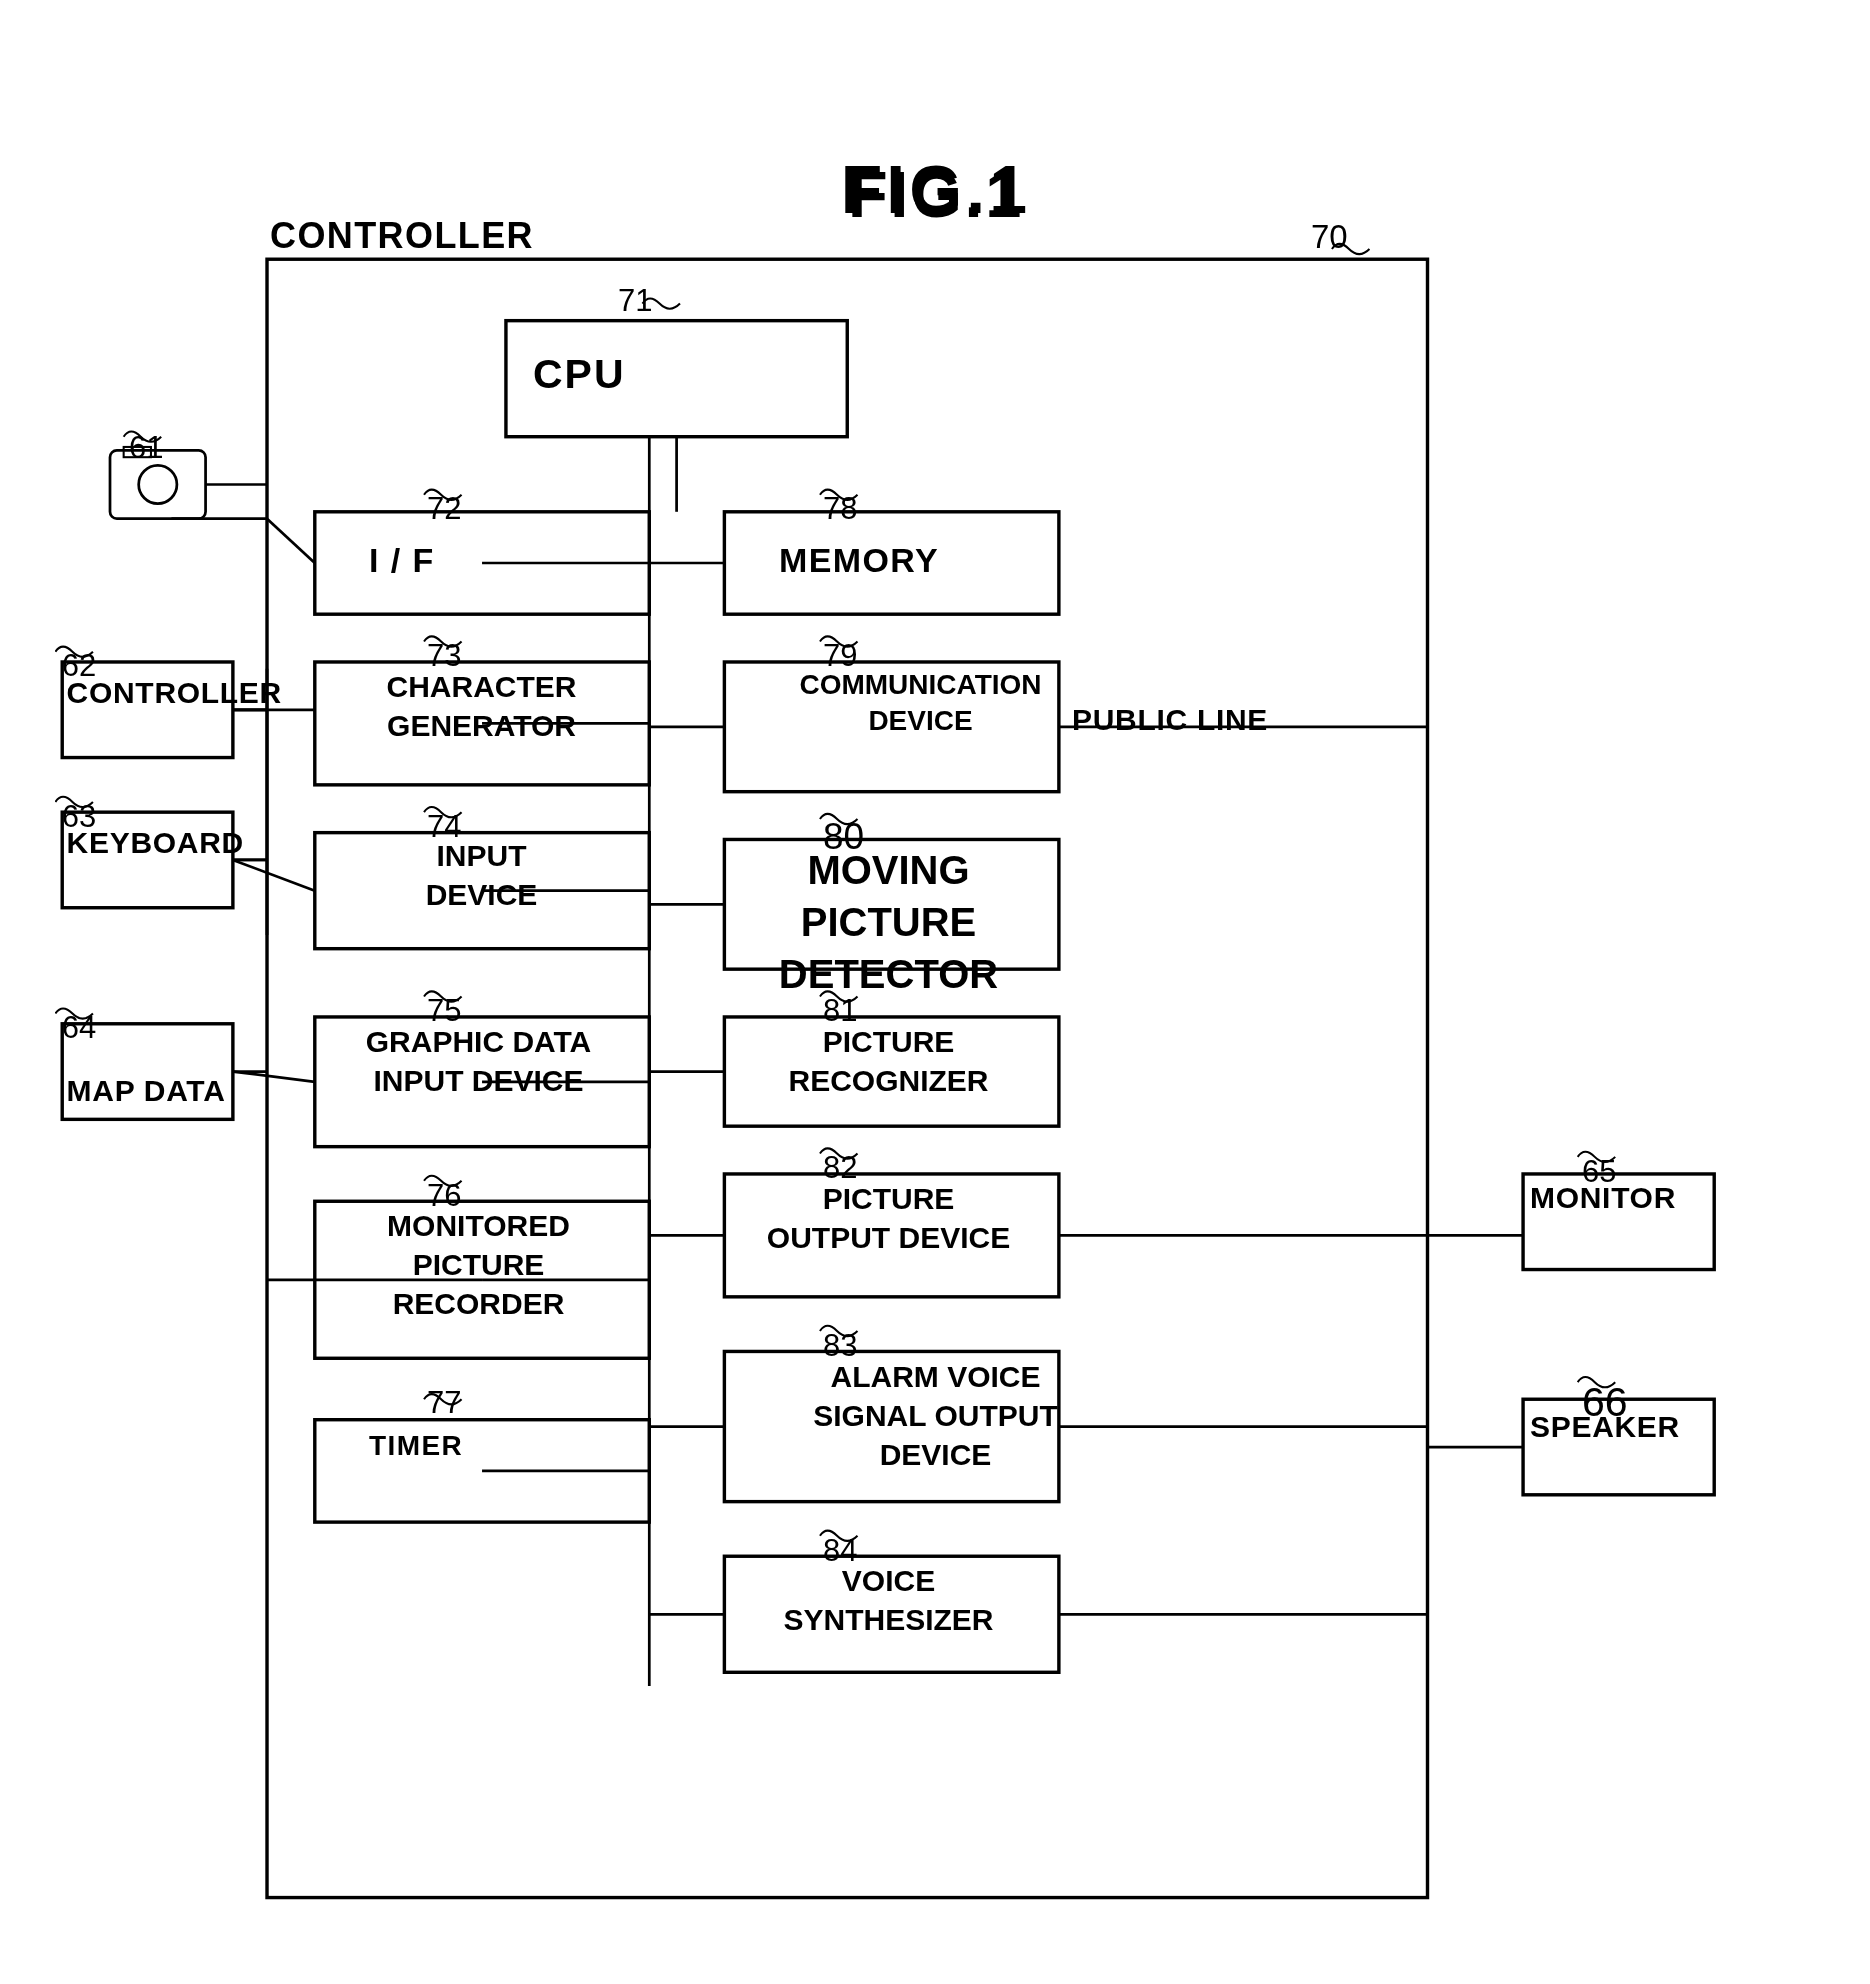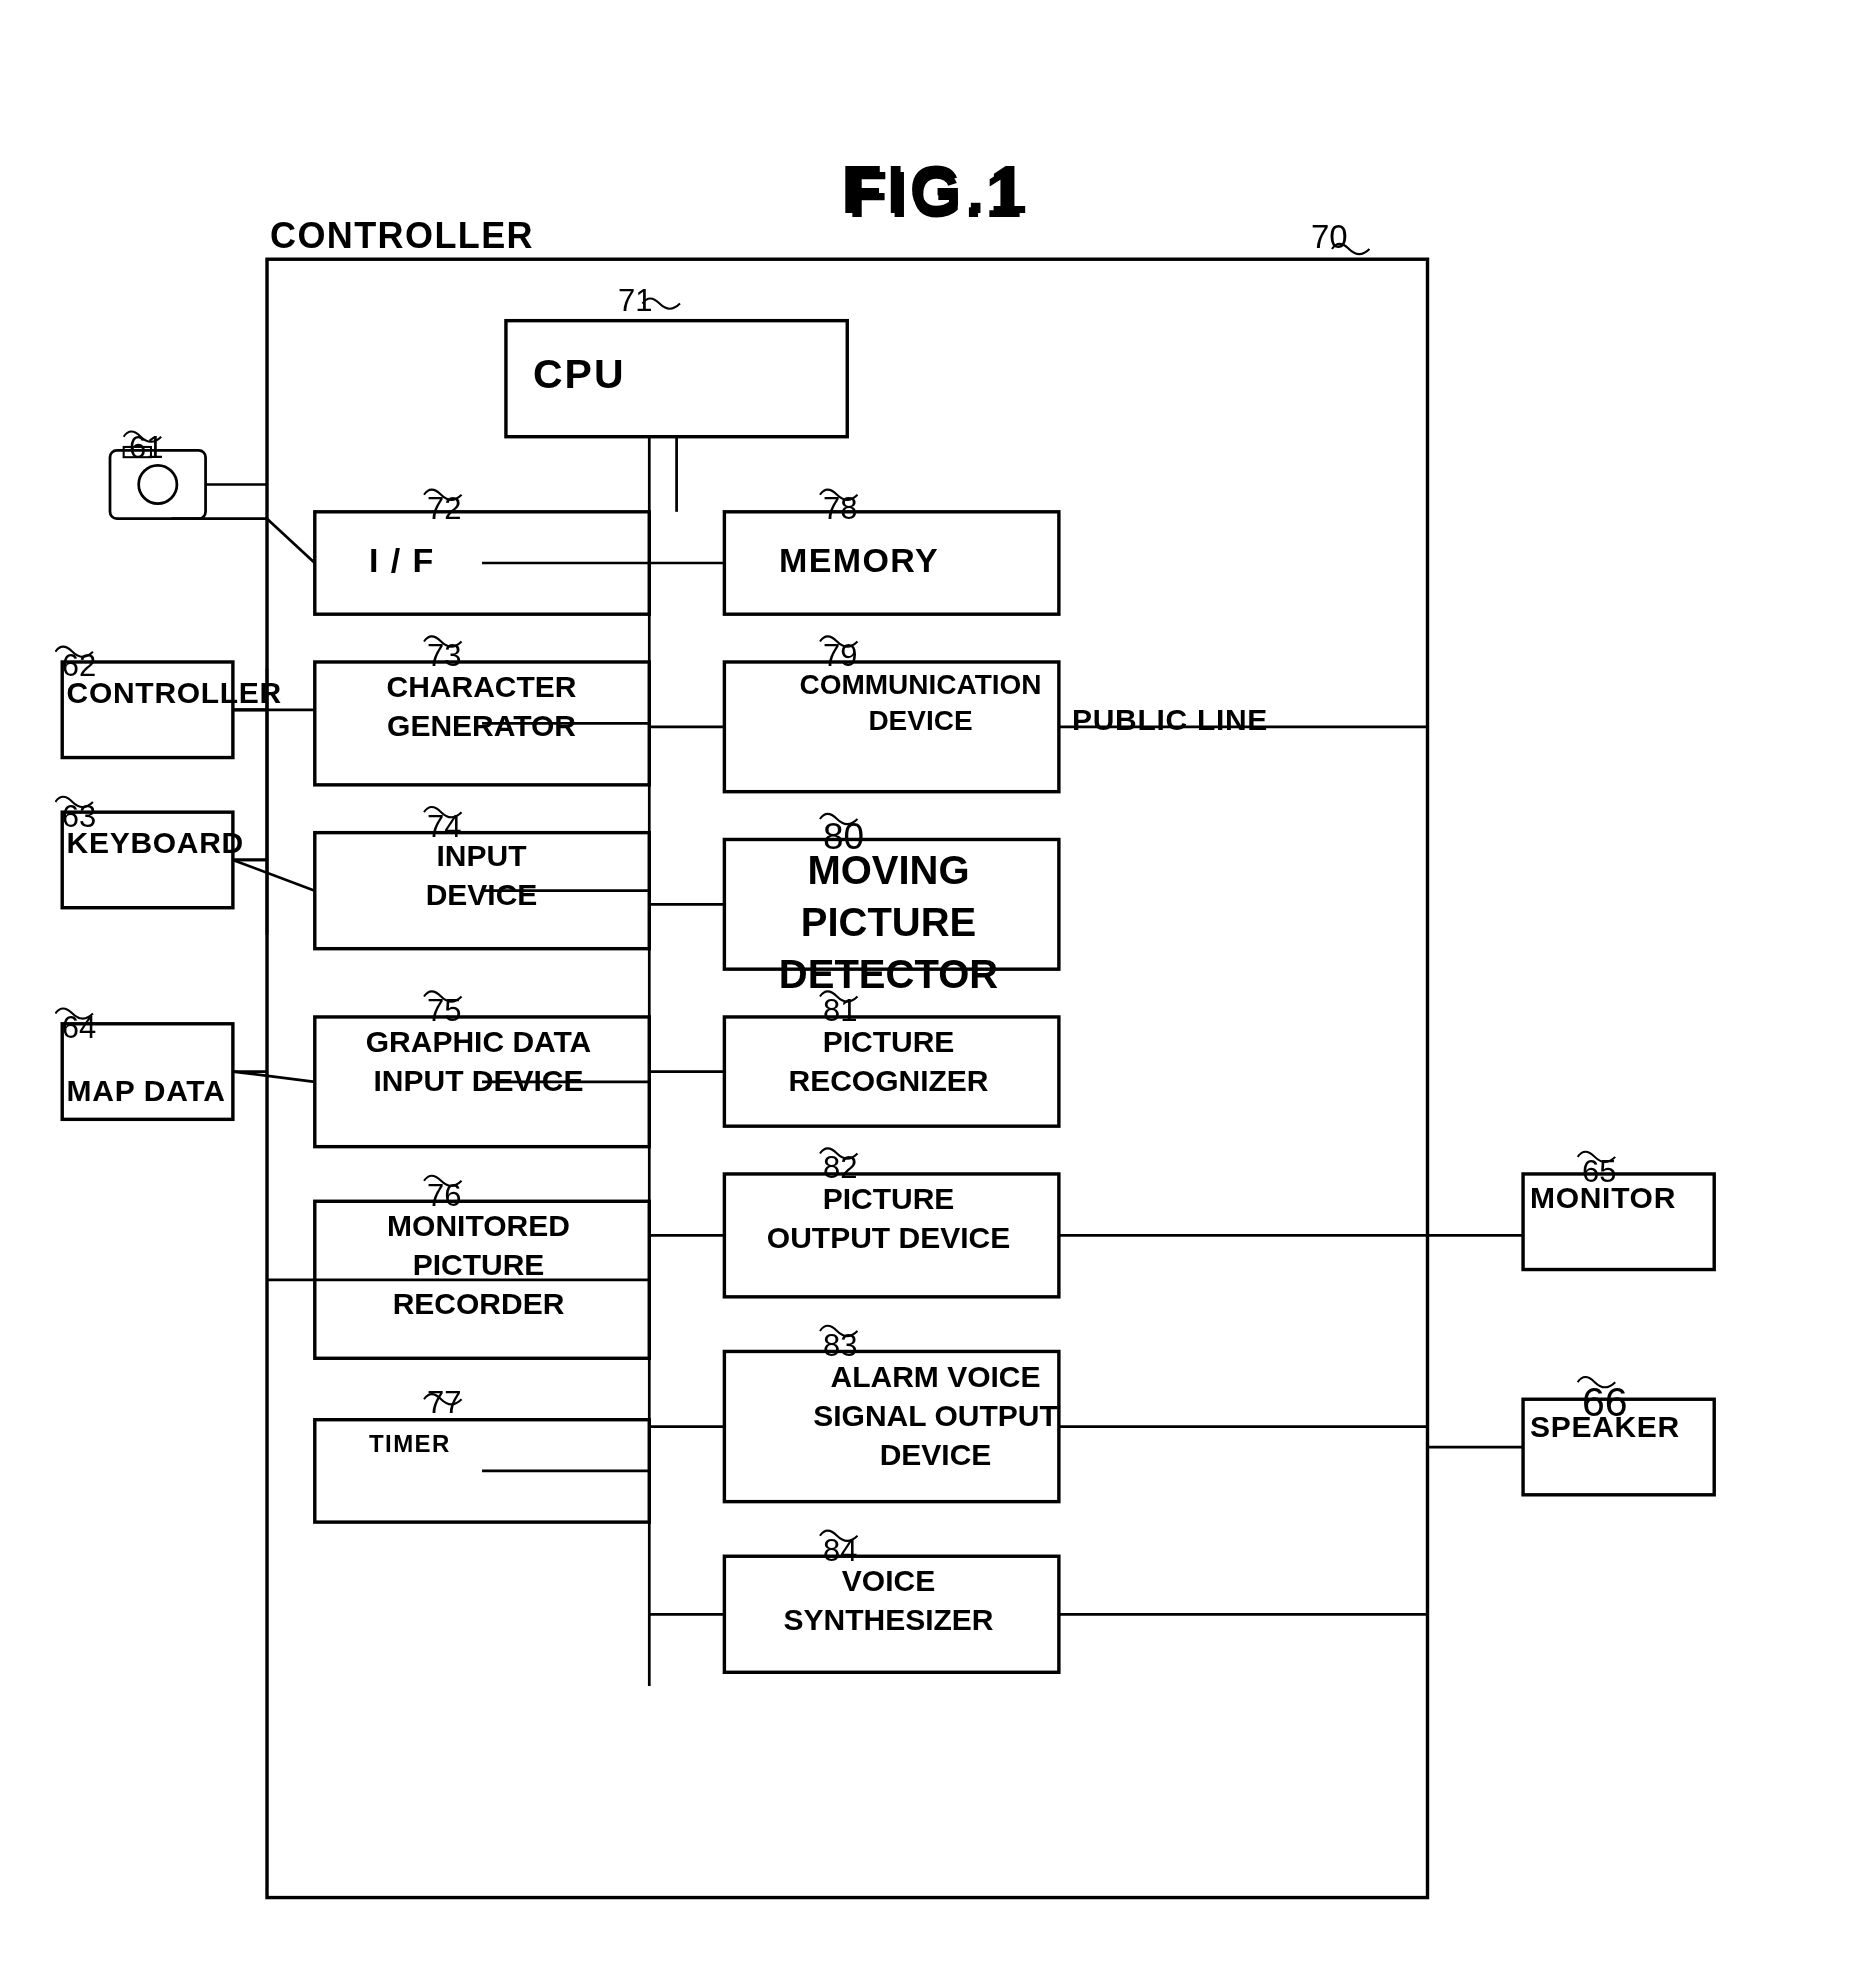--- a/index.html
+++ b/index.html
@@ -226,21 +226,21 @@
   </div>
 
   <div style="position:absolute; top:1028px; left:372px; font-size:31px;">76</div>
 
   <div style="position:absolute; top:1056px; left:263px; font-size:30px; font-weight:bold; text-align:center; width:321px; line-height:1.3;">
     MONITORED<br>PICTURE<br>RECORDER
   </div>
 
   <div style="position:absolute; top:1235px; left:372px; font-size:31px;">77</div>
 
-  <div style="position:absolute; top:1280px; left:314px; font-size:24px; font-weight:bold; letter-spacing:1.4px;">TIMER</div>
+  <div style="position:absolute; top:1280px; left:314px; font-size:28px; font-weight:bold; letter-spacing:1.4px;">TIMER</div>
 
   <div style="position:absolute; top:341px; left:768px; font-size:31px;">78</div>
 
   <div style="position:absolute; top:391px; left:724px; font-size:34px; font-weight:bold; letter-spacing:1.4px;">MEMORY</div>
 
   <div style="position:absolute; top:488px; left:768px; font-size:31px;">79</div>
 
   <div style="position:absolute; top:517px; left:673px; font-size:28px; font-weight:bold; text-align:center; width:321px; line-height:1.3;margin-left:32px;">
     COMMUNICATION<br>DEVICE
   </div>

